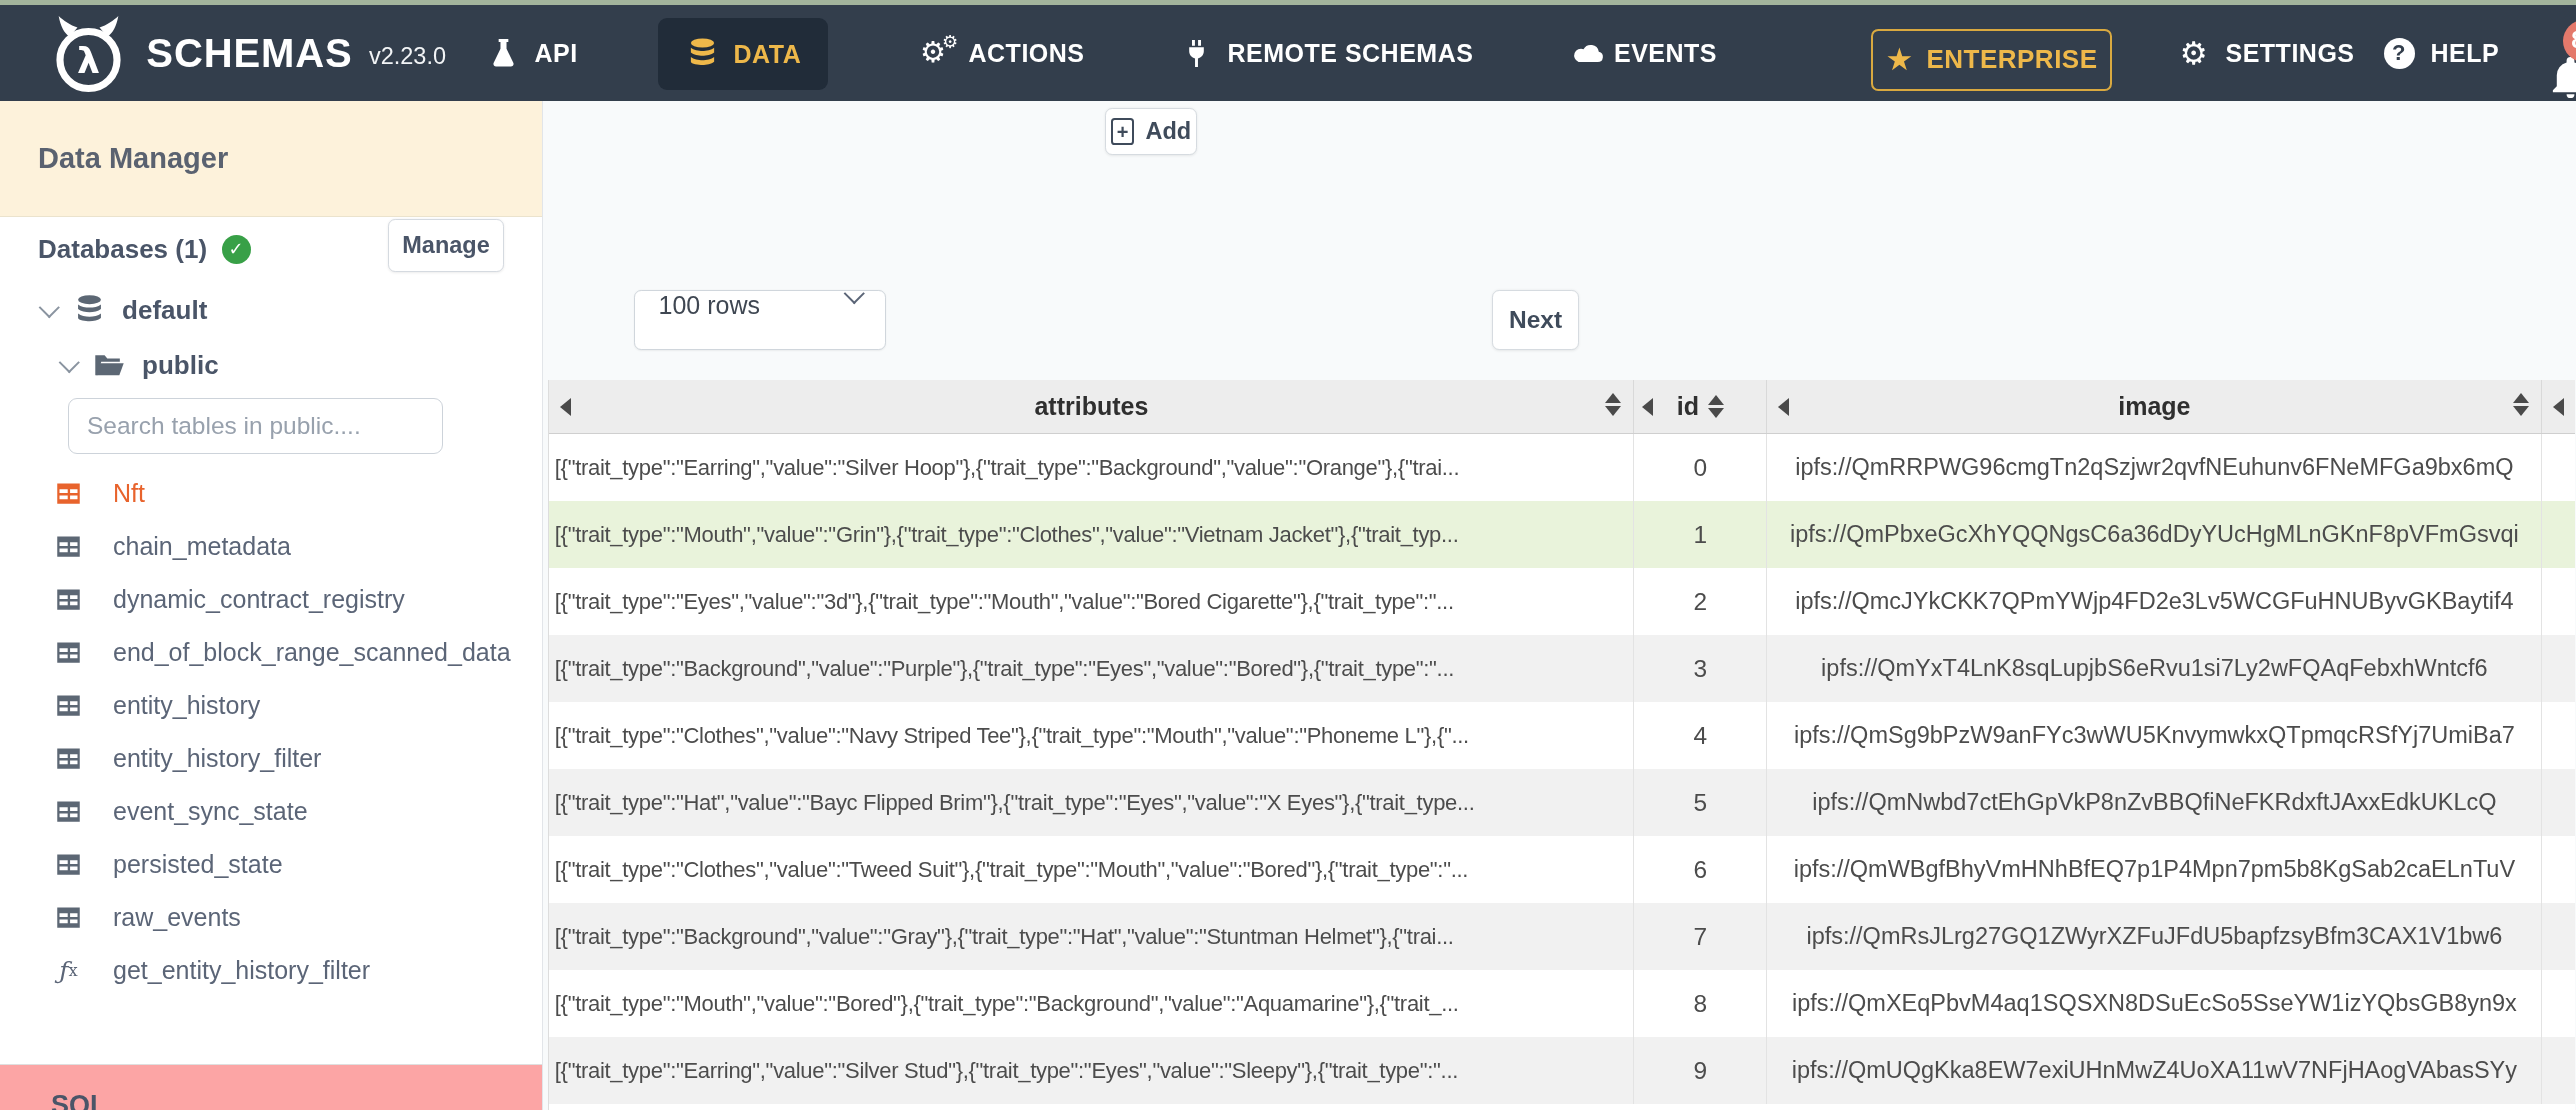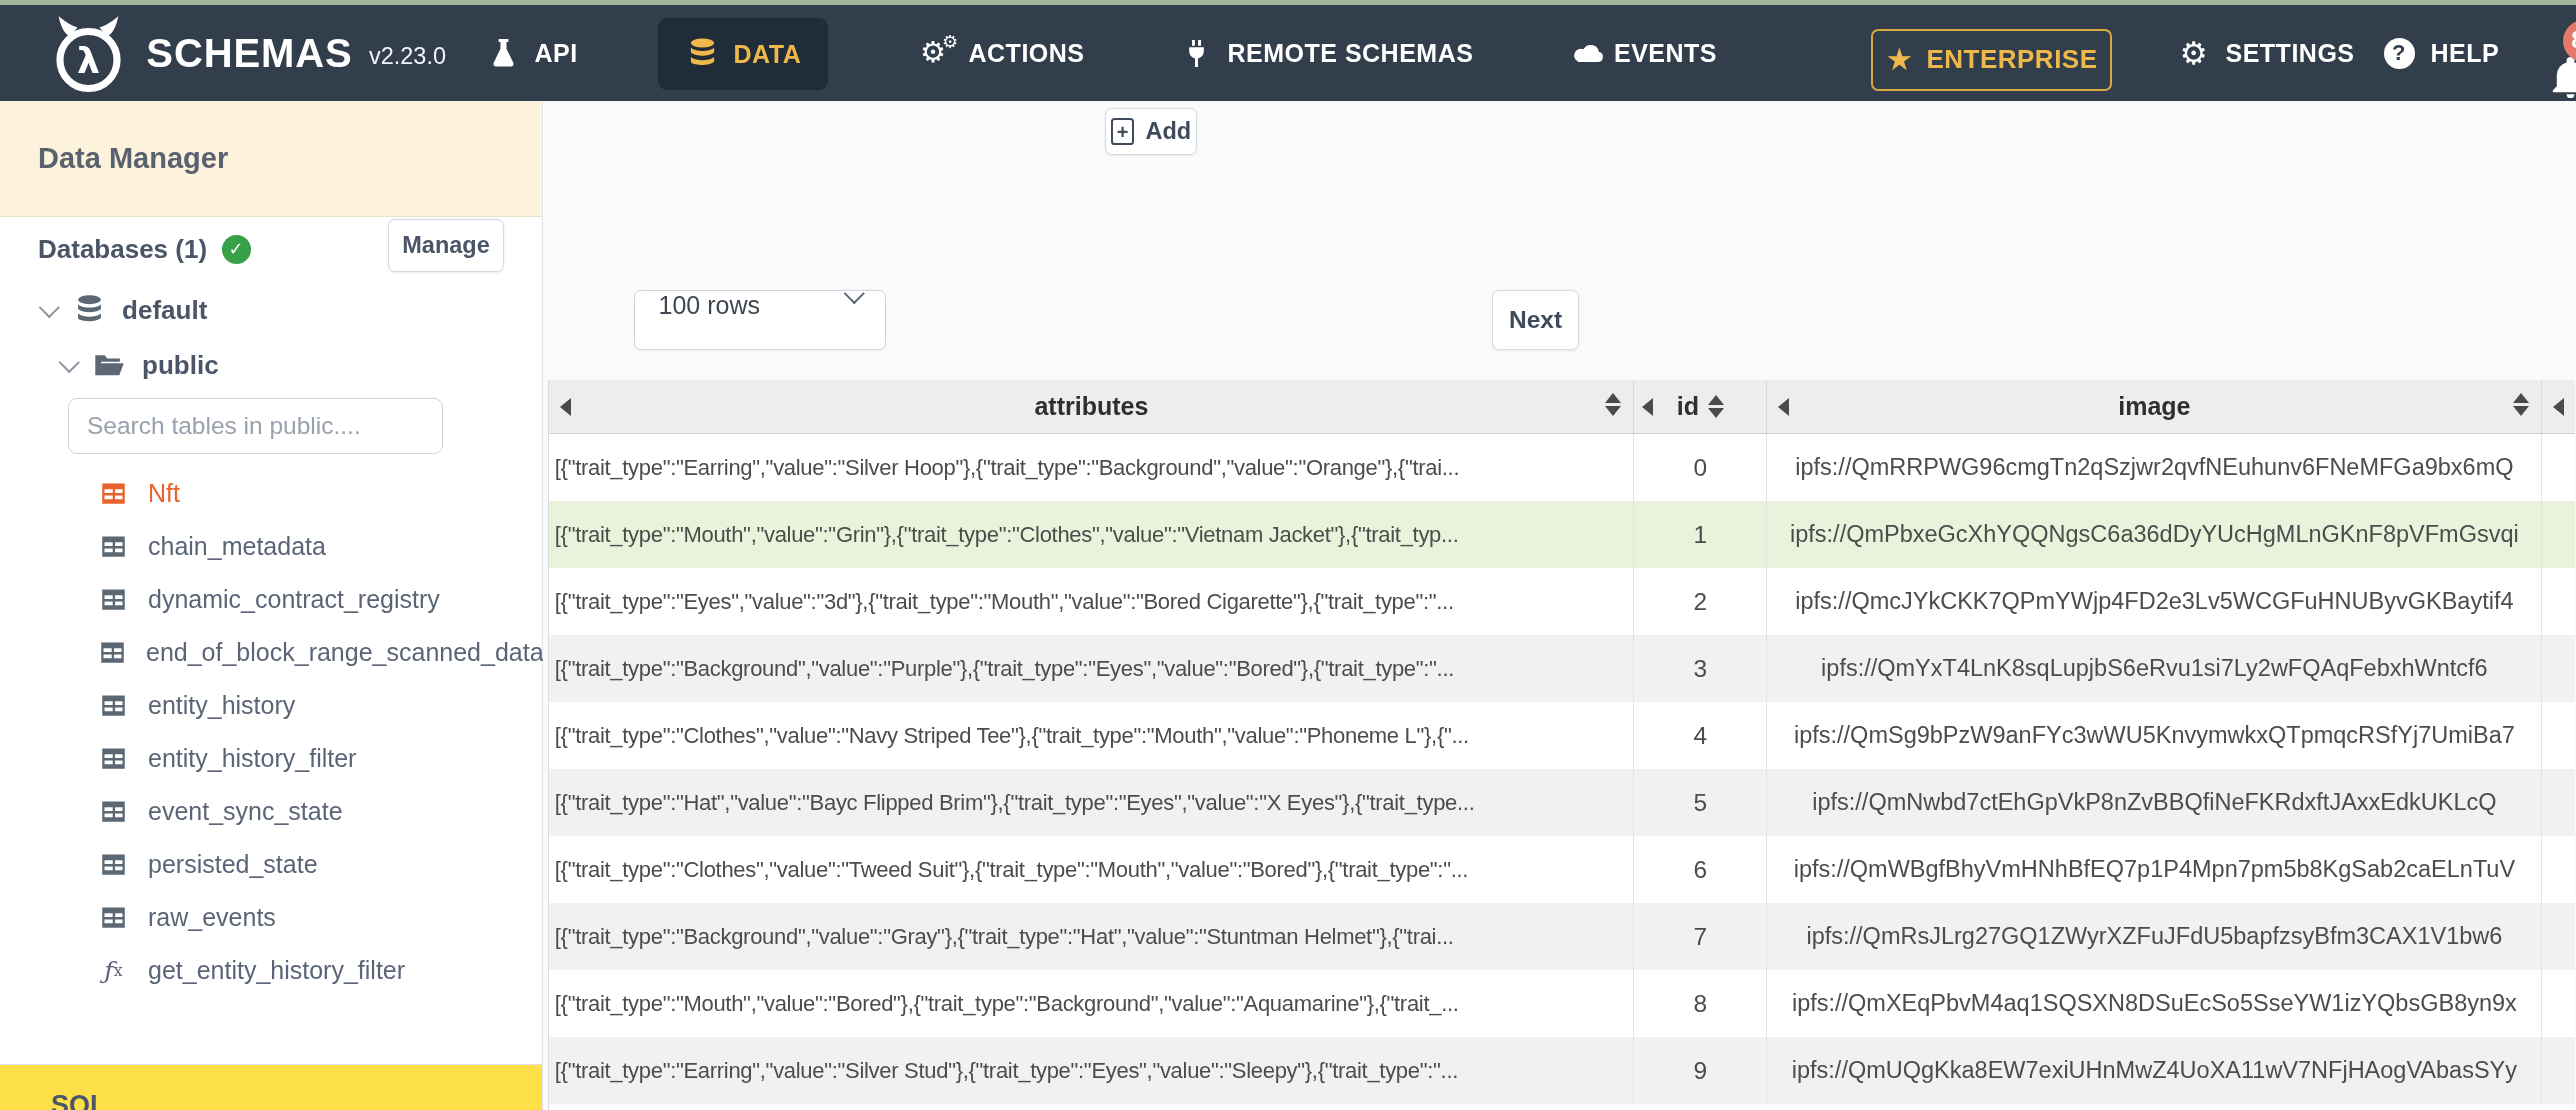--- a/index.html
+++ b/index.html
@@ -49,28 +49,28 @@
   .tree-default{left:42px;top:188px;height:43px;}
   .tree-public{left:62px;top:243px;height:43px;}
   .chev{width:14.5px;height:14.5px;border-right:2.7px solid #8a94a0;border-bottom:2.7px solid #8a94a0;
     transform:rotate(45deg);margin-top:-7.2px;}
   .tree-ic{width:33px;height:33px;color:#5c6774;display:flex;align-items:center;justify-content:center;}
   .search-box{position:absolute;left:68px;top:297px;width:375px;height:56px;border:1.8px solid #cdd3da;border-radius:9px;
     background:#fff;font-size:24.5px;color:#4a5568;padding:0 18px;outline:none;
     font-family:"Liberation Sans","DejaVu Sans",sans-serif;}
   .search-box::placeholder{color:#98a1ad;}
   .tables-list{position:absolute;left:0;top:366px;width:100%;}
-  .tbl-item{height:53px;display:flex;align-items:center;gap:20px;padding-left:99px;font-size:25px;color:#5b6577;cursor:pointer;}
+  .tbl-item{height:53px;display:flex;align-items:center;gap:30px;padding-left:54px;font-size:25px;color:#5b6577;cursor:pointer;}
   .tbl-item.active{color:#e8632c;}
   .tbl-ic{width:29px;height:29px;display:flex;align-items:center;justify-content:center;color:#5c6774;}
   .tbl-item.active .tbl-ic{color:#e8632c;}
   .tbl-ic.fx{font-size:25px;color:#5b6577;font-family:"DejaVu Serif",serif;}
   .tbl-ic.fx i{font-style:italic;}
   .tbl-ic.fx sub{font-size:16.3px;}
-  .sb-footer{position:absolute;left:0;bottom:0;width:100%;height:46px;background:#fde047;border-top:0.9px solid #dfdfdf;}
+  .sb-footer{position:absolute;left:0;bottom:0;width:100%;height:46px;background:#fca5a5;border-top:0.9px solid #dfdfdf;}
   .sb-footer-label{position:absolute;left:51px;top:24.5px;font-size:27px;font-weight:bold;color:#4a5568;}
   
   .main{position:absolute;left:543px;top:101px;right:0;bottom:0;background:#f8fafb;}
   .add-btn{position:absolute;left:562px;top:7.2px;width:92px;height:47px;background:#fff;border:0.9px solid #d6dbe0;
     border-radius:7.2px;box-shadow:0 0.9px 2.7px rgba(0,0,0,.08);display:flex;align-items:center;justify-content:center;
     gap:11px;font-size:23.5px;font-weight:bold;color:#3f4b5b;cursor:pointer;}
   .plus-sq{width:23.5px;height:27px;border:2.7px solid #3f4b5b;border-radius:3.6px;display:flex;align-items:center;
     justify-content:center;font-size:20px;font-weight:bold;line-height:1;}
   .rows-select{position:absolute;left:91px;top:189px;width:252px;height:60px;background:#fff;border:0.9px solid #d0d6dc;
     border-radius:7.2px;box-shadow:0 0.9px 1.8px rgba(0,0,0,.06);display:flex;align-items:flex-start;

